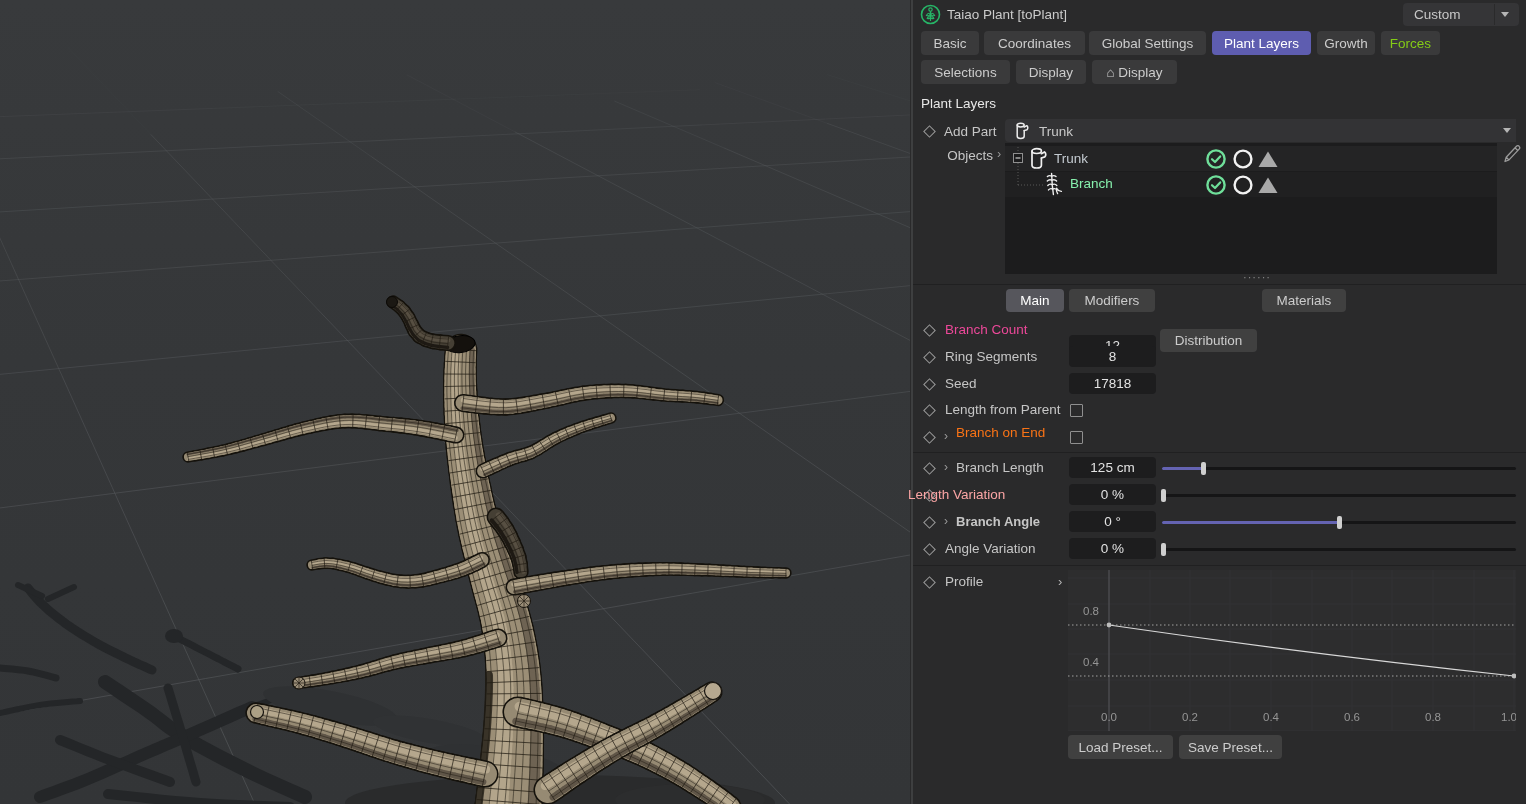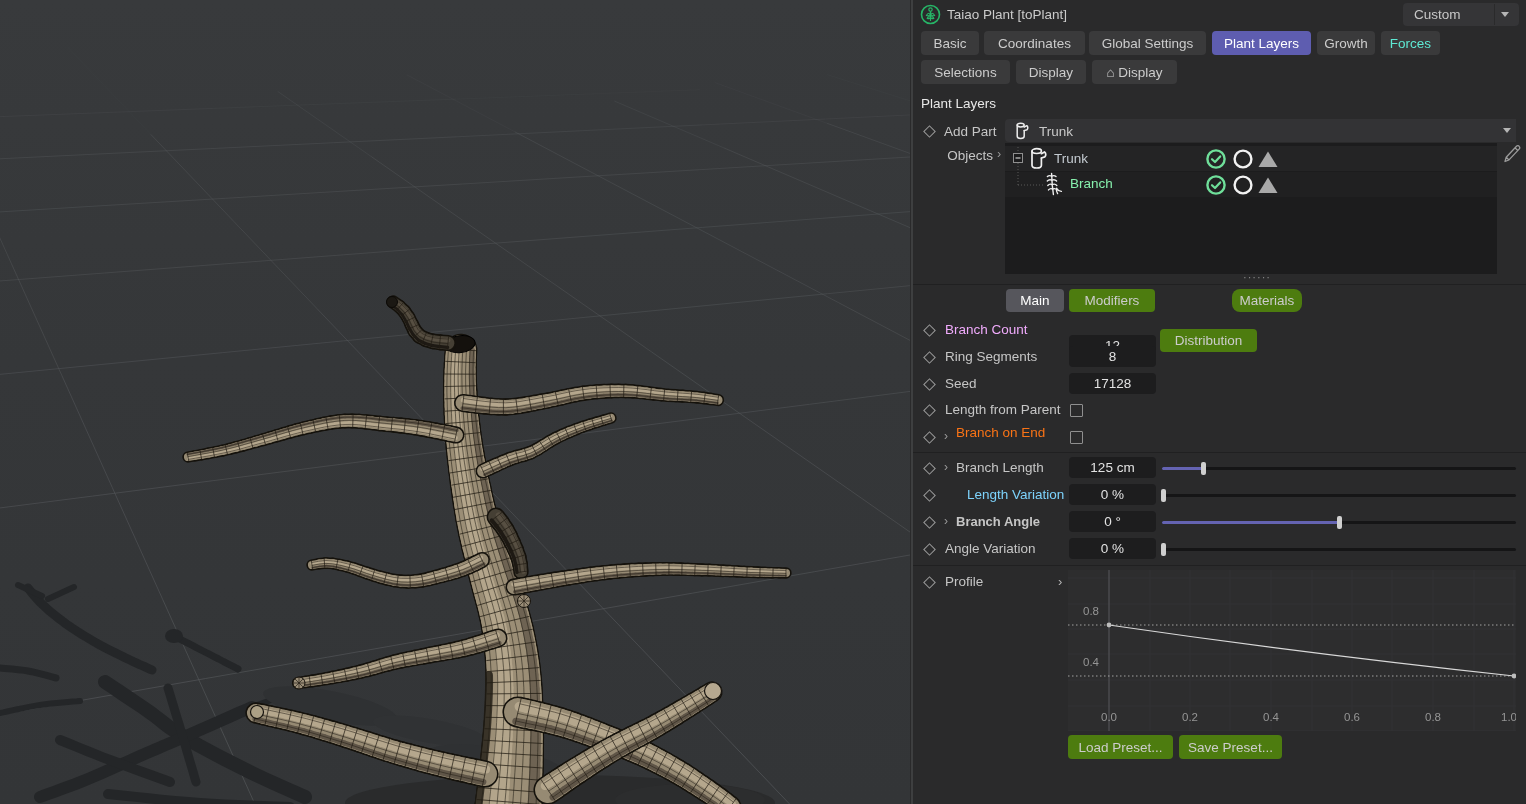--- a/index.html
+++ b/index.html
@@ -1,21 +1,21 @@
 <!DOCTYPE html>
 <html><head><meta charset="utf-8">
 <style>
 html,body{margin:0;padding:0;width:1526px;height:804px;overflow:hidden;background:#2a2a2b;
   font-family:"Liberation Sans",sans-serif;-webkit-font-smoothing:antialiased;}
 #vp{position:absolute;left:0;top:0;width:910px;height:804px;}
 #panel{position:absolute;left:911px;top:0;width:615px;height:804px;background:#2a2a2b;border-left:2px solid #3e3f40;box-sizing:border-box;}
 .abs{position:absolute;}
 .btn{position:absolute;background:#3a3a3b;border-radius:4px;color:#cccccc;font-size:13.5px;
   display:flex;align-items:center;justify-content:center;height:24px;}
-.btn2{position:absolute;background:#4d7c0f;border-radius:4px;color:#cccccc;font-size:13.5px;
+.btn2{position:absolute;background:#404040;border-radius:4px;color:#cccccc;font-size:13.5px;
   display:flex;align-items:center;justify-content:center;height:23px;}
 .lbl{position:absolute;color:#c6c6c6;font-size:13.5px;white-space:nowrap;text-align:right;}
 .dia{position:absolute;width:7px;height:7px;border:1.4px solid #9a9a9a;transform:rotate(45deg);}
 .field{position:absolute;background:#1d1d1e;border-radius:4px;color:#e2e2e2;font-size:13.5px;
   display:flex;align-items:center;justify-content:center;left:1069px;width:87px;height:21px;}
 .chk{position:absolute;left:1070px;width:11px;height:11px;border:1.6px solid #8f8f8f;border-radius:1px;background:transparent;}
 .track{position:absolute;left:1162px;width:354px;height:3px;background:#151516;border-radius:2px;}
 .fill{position:absolute;height:3px;background:#6463b2;border-radius:2px;}
 .handle{position:absolute;width:5px;height:13px;background:#cfcfcf;border-radius:2px;}
 .caret{width:0;height:0;border-left:4.5px solid transparent;border-right:4.5px solid transparent;border-top:5px solid #b5b5b5;}
@@ -1668,21 +1668,21 @@
 <div class="lbl" style="left:947px;top:7px;color:#cbcbcb;font-size:13.5px;font-weight:normal">Taiao Plant [toPlant]</div>
 <div class="abs" style="left:1403px;top:3px;width:116px;height:23px;background:#353537;border-radius:4px;"></div>
 <div class="lbl" style="left:1414px;top:7px;color:#c8c8c8;font-size:13.5px;font-weight:normal">Custom</div>
 <div class="abs" style="left:1494px;top:4px;width:1px;height:21px;background:#2a2a2b;"></div>
 <div class="abs caret" style="left:1501px;top:12px;"></div>
 <div class="btn" style="left:921px;top:31px;width:58px;background:#3a3a3b;color:#cccccc">Basic</div>
 <div class="btn" style="left:984px;top:31px;width:101px;background:#3a3a3b;color:#cccccc">Coordinates</div>
 <div class="btn" style="left:1089px;top:31px;width:117px;background:#3a3a3b;color:#cccccc">Global Settings</div>
 <div class="btn" style="left:1212px;top:31px;width:99px;background:#5e5db0;color:#ffffff">Plant Layers</div>
 <div class="btn" style="left:1317px;top:31px;width:58px;background:#3a3a3b;color:#cccccc">Growth</div>
-<div class="btn" style="left:1381px;top:31px;width:59px;background:#3a3a3b;color:#5eead4">Forces</div>
+<div class="btn" style="left:1381px;top:31px;width:59px;background:#3a3a3b;color:#84cc16">Forces</div>
 <div class="btn" style="left:921px;top:60px;width:89px;">Selections</div>
 <div class="btn" style="left:1016px;top:60px;width:70px;">Display</div>
 <div class="btn" style="left:1092px;top:60px;width:85px;text-align:center;">⌂&nbsp;Display</div>
 <div class="lbl" style="left:921px;top:96px;color:#e8e8e8;font-size:13.5px;font-weight:normal">Plant Layers</div>
 <div class="dia" style="left:925px;top:127px;"></div>
 <div class="lbl" style="left:944px;top:124px;color:#c6c6c6;font-size:13.5px;font-weight:normal">Add Part</div>
 <div class="abs" style="left:1005px;top:119px;width:511px;height:23px;background:#333335;border-radius:4px 0 0 4px;"></div>
 <svg class="abs" style="left:1014px;top:121px" width="18" height="19" viewBox="0 0 18 19">
 <g fill="none" stroke="#ededed" stroke-width="1.5" stroke-linejoin="round" stroke-linecap="round">
 <path d="M3.2 4 V15.3 C3.2 16.5 4.8 17.4 6.7 17.4 C8.6 17.4 10.2 16.5 10.2 15.3 V9.6"></path>
@@ -1737,46 +1737,46 @@
 <path d="M63 3.5 L72.5 19 L53.5 19 Z" fill="#a9a9a9"></path>
 </svg>
 <svg class="abs" style="left:1502px;top:143px" width="19" height="21" viewBox="0 0 19 21">
 <path d="M3 18.5 L4.2 14.2 L14.5 3.2 C15.3 2.4 16.6 2.6 17.2 3.4 C17.9 4.2 17.9 5.3 17.1 6.1 L7 16.9 Z M4.2 14.2 L7 16.9 M13 4.8 L15.6 7.4" fill="none" stroke="#9c9c9c" stroke-width="1.3" stroke-linejoin="round"></path>
 </svg>
 <div class="lbl" style="left:1243px;top:271px;color:#8a8a8a;font-size:11px;letter-spacing:1px;">······</div>
 <div class="abs" style="left:913px;top:284px;width:613px;height:1px;background:#202021;"></div>
 <div class="btn2" style="left:1006px;top:289px;width:58px;background:#56565c;color:#fff;">Main</div>
 <div class="btn2" style="left:1069px;top:289px;width:86px;">Modifiers</div>
 <div class="btn2" style="left:1160px;top:289px;width:97px;margin-top:40px;">Distribution</div>
-<div class="btn2" style="left:1232px;top:289px;width:70px;border-radius:8px;">Materials</div>
+<div class="btn2" style="left:1262px;top:289px;width:84px;">Materials</div>
 <div class="dia" style="left:925px;top:326px;"></div>
-<div class="lbl" style="left:945px;top:322px;color:#f0abfc;font-size:13.5px;font-weight:normal">Branch Count</div>
+<div class="lbl" style="left:945px;top:322px;color:#ec4899;font-size:13.5px;font-weight:normal">Branch Count</div>
 <div class="field" style="top:319px;margin-top:16px;">12</div>
 <div class="dia" style="left:925px;top:353px;"></div>
 <div class="lbl" style="left:945px;top:349px;color:#c6c6c6;font-size:13.5px;font-weight:normal">Ring Segments</div>
 <div class="field" style="top:346px;">8</div>
 <div class="dia" style="left:925px;top:380px;"></div>
 <div class="lbl" style="left:945px;top:376px;color:#c6c6c6;font-size:13.5px;font-weight:normal">Seed</div>
-<div class="field" style="top:373px;">17128</div>
+<div class="field" style="top:373px;">17818</div>
 <div class="dia" style="left:925px;top:406px;"></div>
 <div class="lbl" style="left:945px;top:402px;color:#c6c6c6;font-size:13.5px;font-weight:normal">Length from Parent</div>
 <div class="chk" style="top:404px;"></div>
 <div class="dia" style="left:925px;top:433px;"></div>
 <div class="lbl" style="left:944px;top:429px;color:#9a9a9a;font-size:12px;">›</div>
 <div class="lbl" style="left:956px;top:425px;color:#f97316;font-size:13.5px;font-weight:normal">Branch on End</div>
 <div class="chk" style="top:431px;"></div>
 <div class="dia" style="left:925px;top:464px;"></div>
 <div class="lbl" style="left:944px;top:460px;color:#9a9a9a;font-size:12px;">›</div>
 <div class="lbl" style="left:956px;top:460px;color:#c6c6c6;font-size:13.5px;font-weight:normal">Branch Length</div>
 <div class="field" style="top:457px;">125 cm</div>
 <div class="track" style="top:467px;"></div>
 <div class="fill" style="left:1162px;top:467px;width:41px;"></div>
 <div class="handle" style="left:1201px;top:462px;"></div>
 <div class="dia" style="left:925px;top:491px;"></div>
-<div class="lbl" style="left:967px;top:487px;color:#7dd3fc;font-size:13.5px;font-weight:normal">Length Variation</div>
+<div class="lbl" style="left:908px;top:487px;color:#fca5a5;font-size:13.5px;font-weight:normal">Length Variation</div>
 <div class="field" style="top:484px;">0 %</div>
 <div class="track" style="top:494px;"></div>
 <div class="handle" style="left:1161px;top:489px;"></div>
 <div class="dia" style="left:925px;top:518px;"></div>
 <div class="lbl" style="left:944px;top:514px;color:#9a9a9a;font-size:12px;">›</div>
 <div class="lbl" style="left:956px;top:514px;color:#c6c6c6;font-size:13px;font-weight:bold">Branch Angle</div>
 <div class="field" style="top:511px;">0 °</div>
 <div class="track" style="top:521px;"></div>
 <div class="fill" style="left:1162px;top:521px;width:177px;"></div>
 <div class="handle" style="left:1337px;top:516px;"></div>

